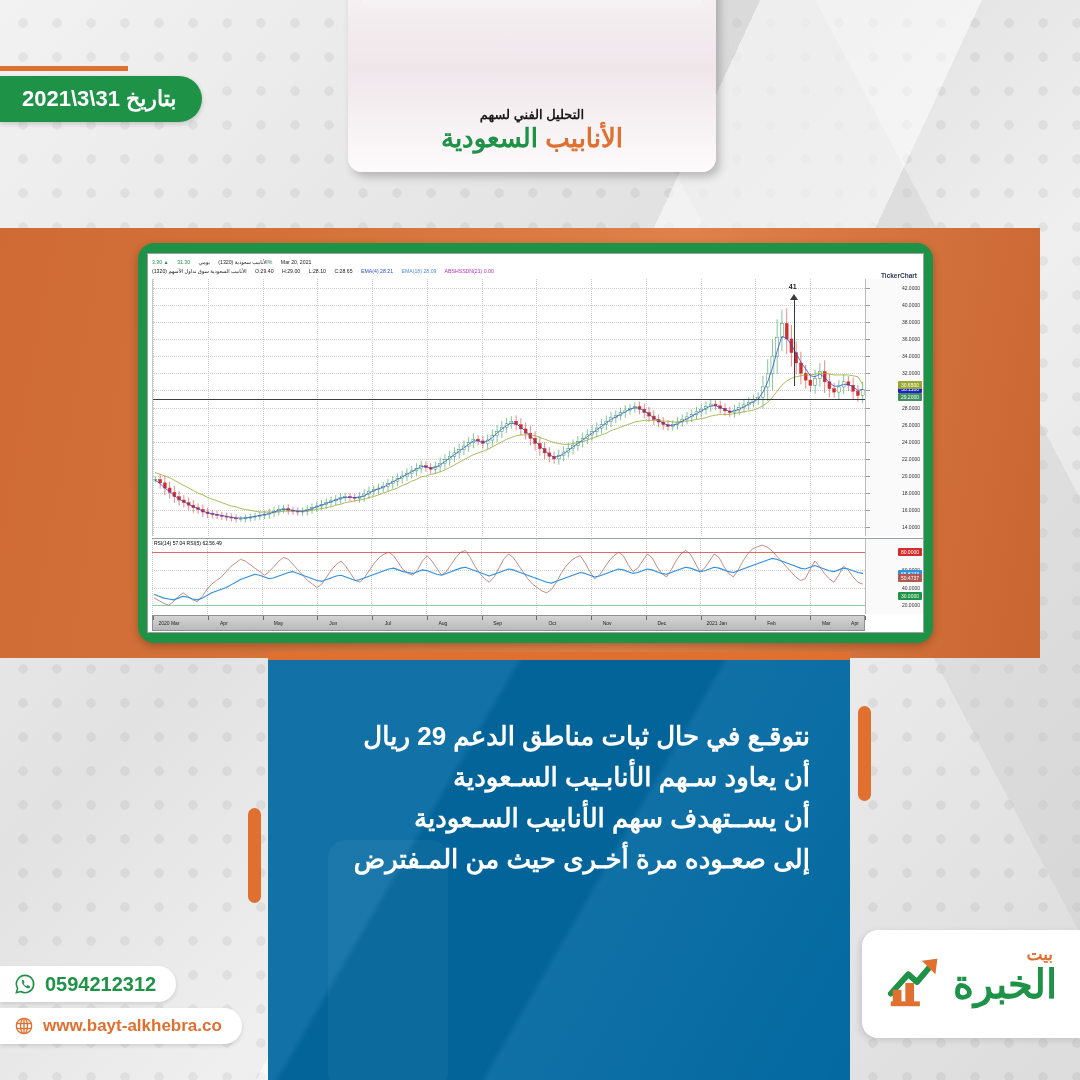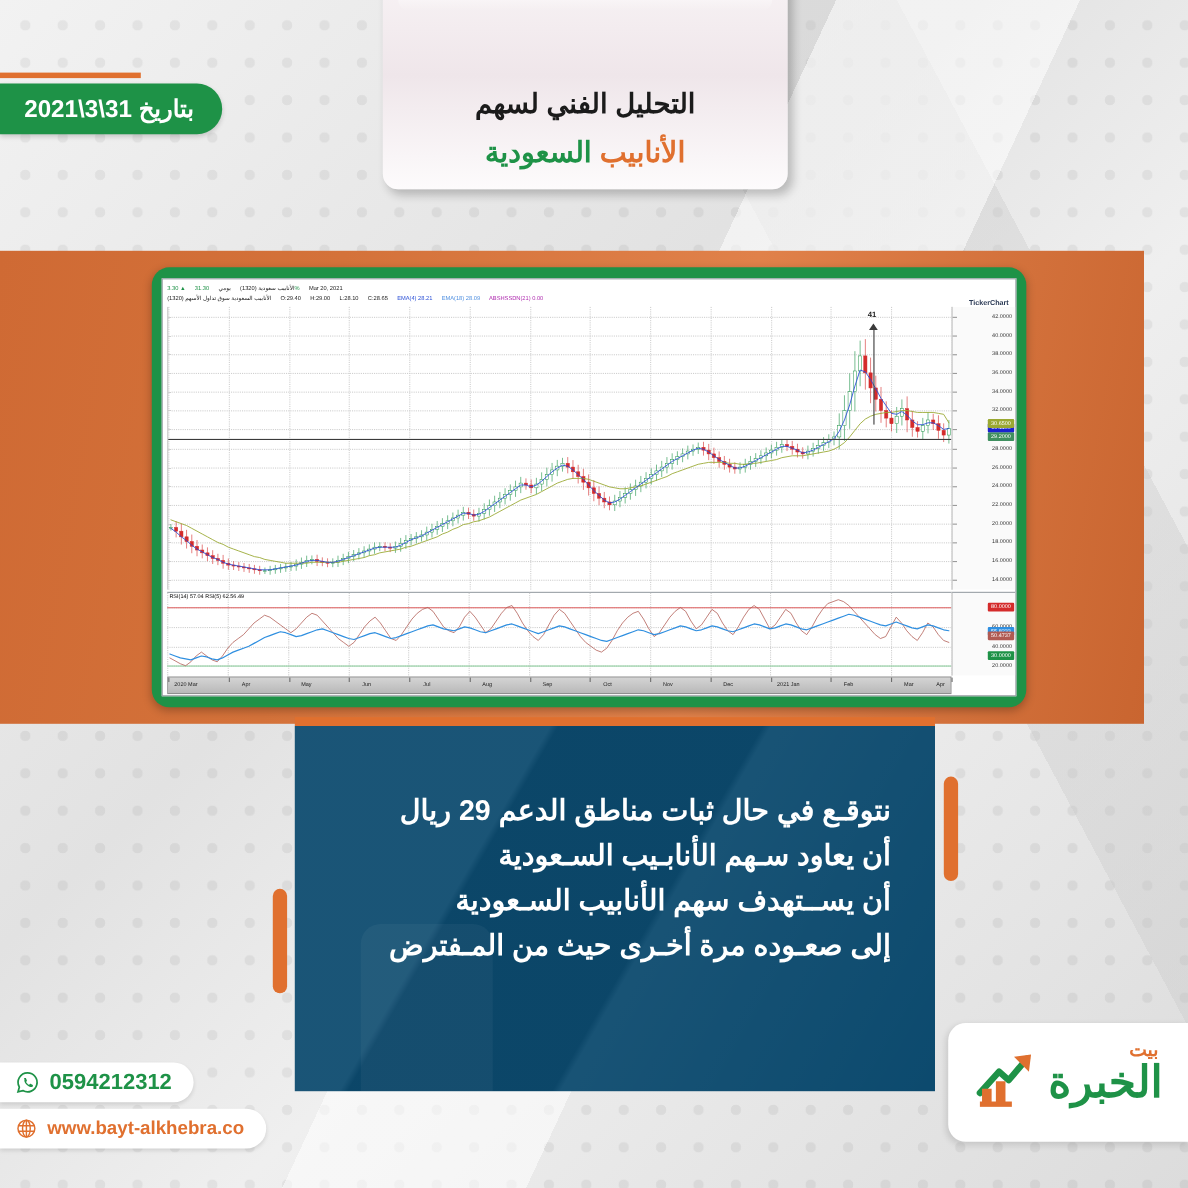--- a/index.html
+++ b/index.html
@@ -56,22 +56,22 @@
     align-items: center; justify-content: flex-end;
     padding-bottom: 18px;
     direction: rtl;
   }
   .title-card .sheen {
     position: absolute; left: 14px; top: 0; right: 14px; height: 26px;
     background: linear-gradient(180deg, rgba(255,255,255,.85), rgba(255,255,255,0));
     border-radius: 0 0 10px 10px;
   }
   .title-sub {
-    font-size: 25px; font-weight: bold; color: #1b1b1b;
-    margin-bottom: 14px; letter-spacing: .2px;
+    font-size: 13px; font-weight: bold; color: #1b1b1b;
+    margin-bottom: 2px; letter-spacing: .2px;
   }
   .title-main { font-size: 26px; font-weight: bold; line-height: 1.15; white-space: nowrap; }
   .title-main .o { color: #e0702f; }
   .title-main .g { color: #1e9247; }
 
   
   .orange-band {
     position: absolute; left: 0; top: 228px;
     width: 1040px; height: 430px;
     background: linear-gradient(100deg,#cf6a34 0%, #d4723a 28%, #e0814a 62%, #c96530 100%);
@@ -165,22 +165,22 @@
   .ann-arrow { position: absolute; width: 0; border-left: 1.2px solid #3a3a3a; }
   .ann-head {
     position: absolute; width: 0; height: 0;
     border-left: 4px solid transparent; border-right: 4px solid transparent;
     border-bottom: 6px solid #3a3a3a;
   }
 
   
   .green-panel {
     position: absolute; left: 268px; top: 660px;
-    width: 582px; height: 332px;
-    background: #0c4a6e;
+    width: 582px; height: 420px;
+    background: #0369a1;
     overflow: hidden;
   }
   .green-panel .gp-sheen {
     position: absolute; inset: 0;
     background:
       linear-gradient(120deg, rgba(255,255,255,0.06) 0%, rgba(255,255,255,0.06) 30%, rgba(0,0,0,0.05) 31%, rgba(0,0,0,0.05) 55%, rgba(255,255,255,0.05) 56%, transparent 100%);
   }
   .green-panel .gp-block {
     position: absolute; left: 60px; top: 180px; width: 120px; height: 250px;
     background: rgba(255,255,255,0.045); border-radius: 18px;

